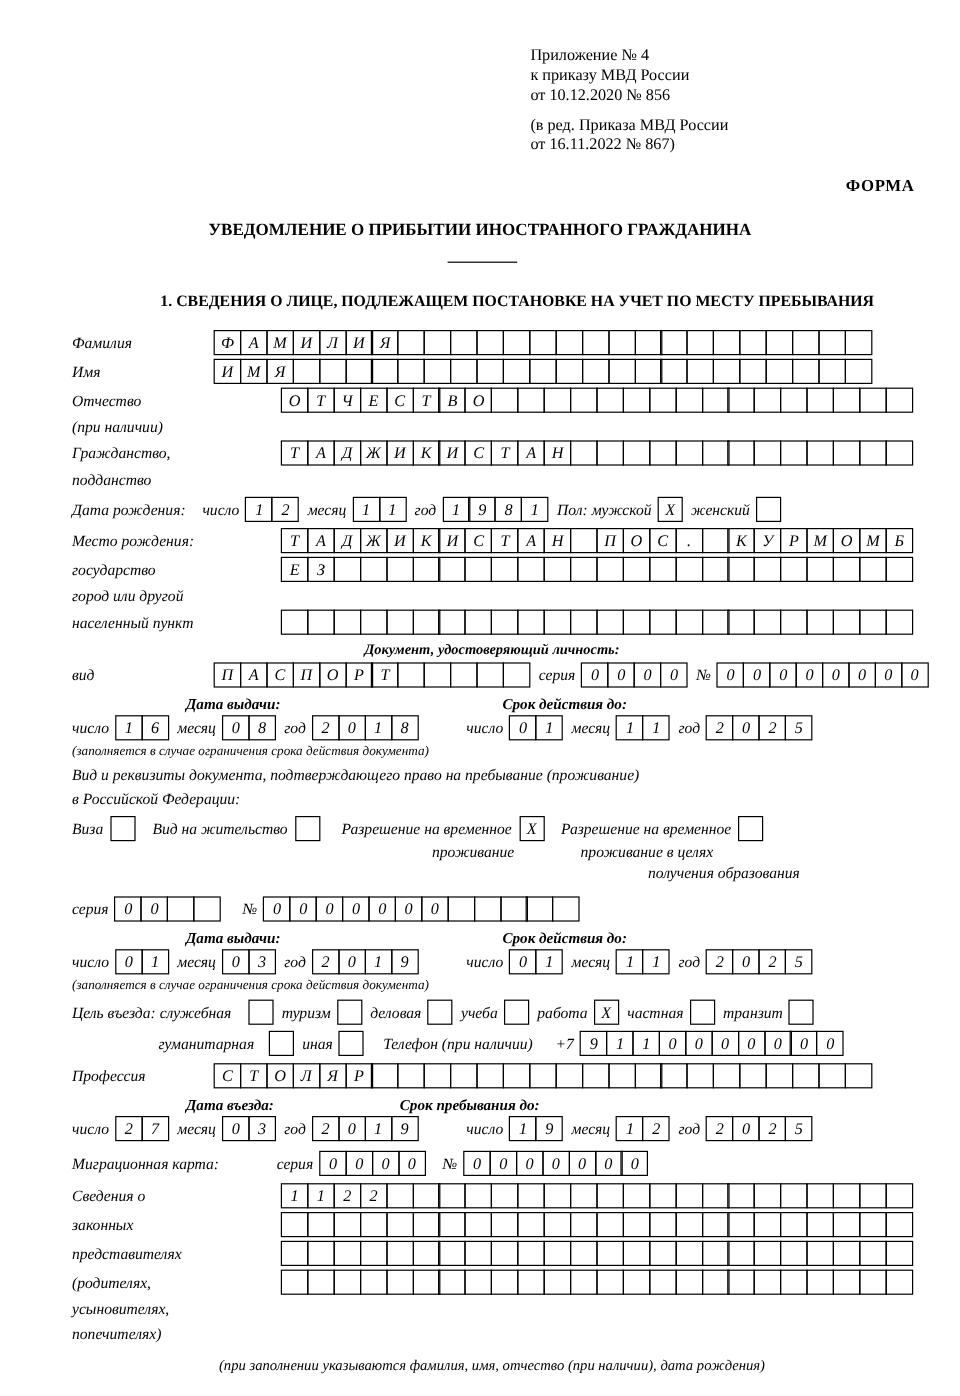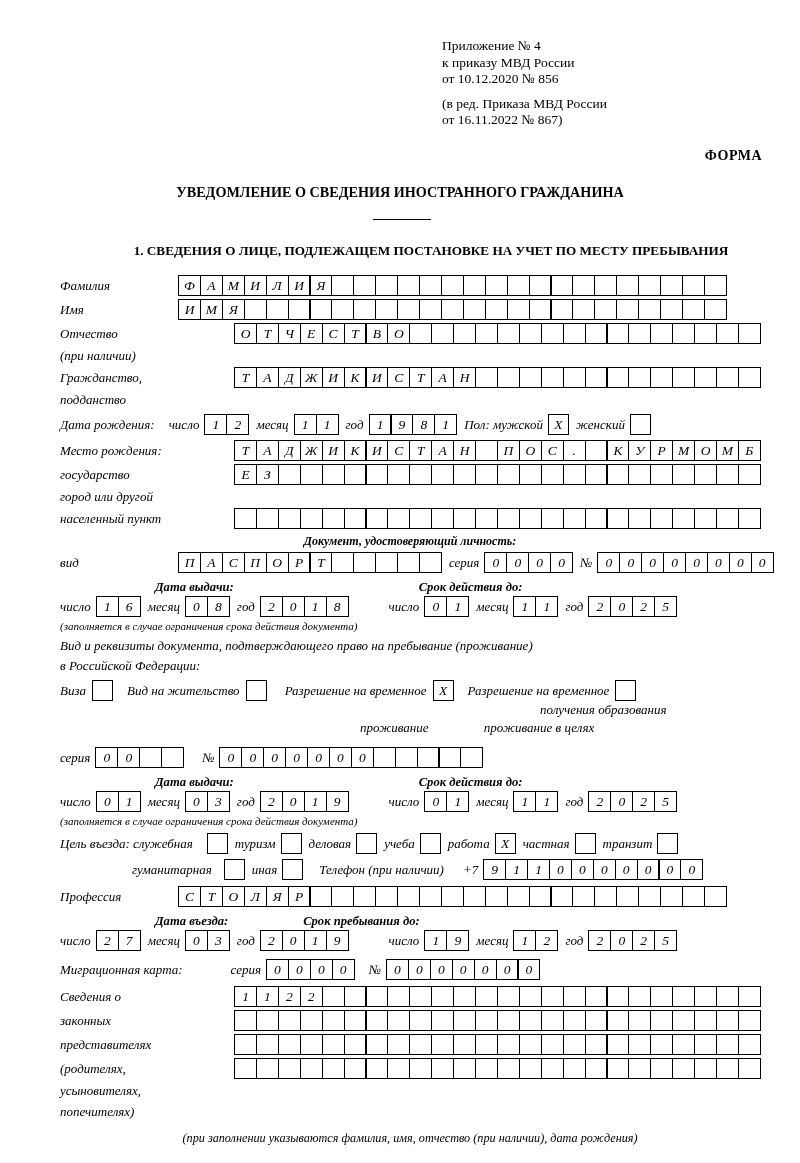--- a/index.html
+++ b/index.html
@@ -190,21 +190,21 @@
     <span class="l">к приказу МВД России</span>
     <span class="l">от 10.12.2020 № 856</span>
     <div class="gap"></div>
     <span class="l">(в ред. Приказа МВД России</span>
     <span class="l">от 16.11.2022 № 867)</span>
   </div>
 
   <div class="forma">ФОРМА</div>
 
   <div class="title">
-    <span>УВЕДОМЛЕНИЕ О СВЕДЕНИЯ ИНОСТРАННОГО ГРАЖДАНИНА</span>
+    <span>УВЕДОМЛЕНИЕ О ПРИБЫТИИ ИНОСТРАННОГО ГРАЖДАНИНА</span>
     <span class="ln2">
       <span class="blank"></span>
     </span>
   </div>
 
   <div class="sect1">1. СВЕДЕНИЯ О ЛИЦЕ, ПОДЛЕЖАЩЕМ ПОСТАНОВКЕ НА УЧЕТ ПО МЕСТУ ПРЕБЫВАНИЯ</div>
 
   <div class="body">
 
     <div class="row">
@@ -537,26 +537,26 @@
     <div class="visa-row">
       <span class="txt">Виза</span>
       <span class="sq"></span>
       <span class="txt" style="margin-left:14px">Вид на жительство</span>
       <span class="sq"></span>
       <span class="txt" style="margin-left:18px">Разрешение на временное</span>
       <span class="sq">X</span>
       <span class="txt" style="margin-left:14px">Разрешение на временное</span>
       <span class="sq"></span>
     </div>
-    <div class="visa-sub" style="margin-left:480px">
-      <span>получения образования</span>
-    </div>
     <div class="visa-sub">
       <span>проживание</span>
       <span style="margin-left:52px">проживание в целях</span>
+    </div>
+    <div class="visa-sub" style="margin-left:480px">
+      <span>получения образования</span>
     </div>
 
     <div class="row" style="margin-top:10px">
       <span class="inline-lbl first">серия</span>
       <span class="boxes" id="b-stser">
           <div class="cell">0</div>
           <div class="cell">0</div>
           <div class="cell"></div>
           <div class="cell"></div>
         </span>
@@ -684,21 +684,21 @@
           <div class="cell"></div>
           <div class="cell"></div>
           <div class="cell"></div>
           <div class="cell"></div>
           <div class="cell"></div>
         </div>
     </div>
 
     <div class="dates-head">
       <span class="a">Дата въезда:</span>
-      <span class="b" style="margin-left:75px">Срок пребывания до:</span>
+      <span class="b" style="margin-left:105px">Срок пребывания до:</span>
     </div>
 
     <div class="row">
       <span class="inline-lbl first">число</span>
       <span class="boxes" id="b-ed">
           <div class="cell">2</div>
           <div class="cell">7</div>
         </span>
       <span class="inline-lbl">месяц</span>
       <span class="boxes" id="b-em">

